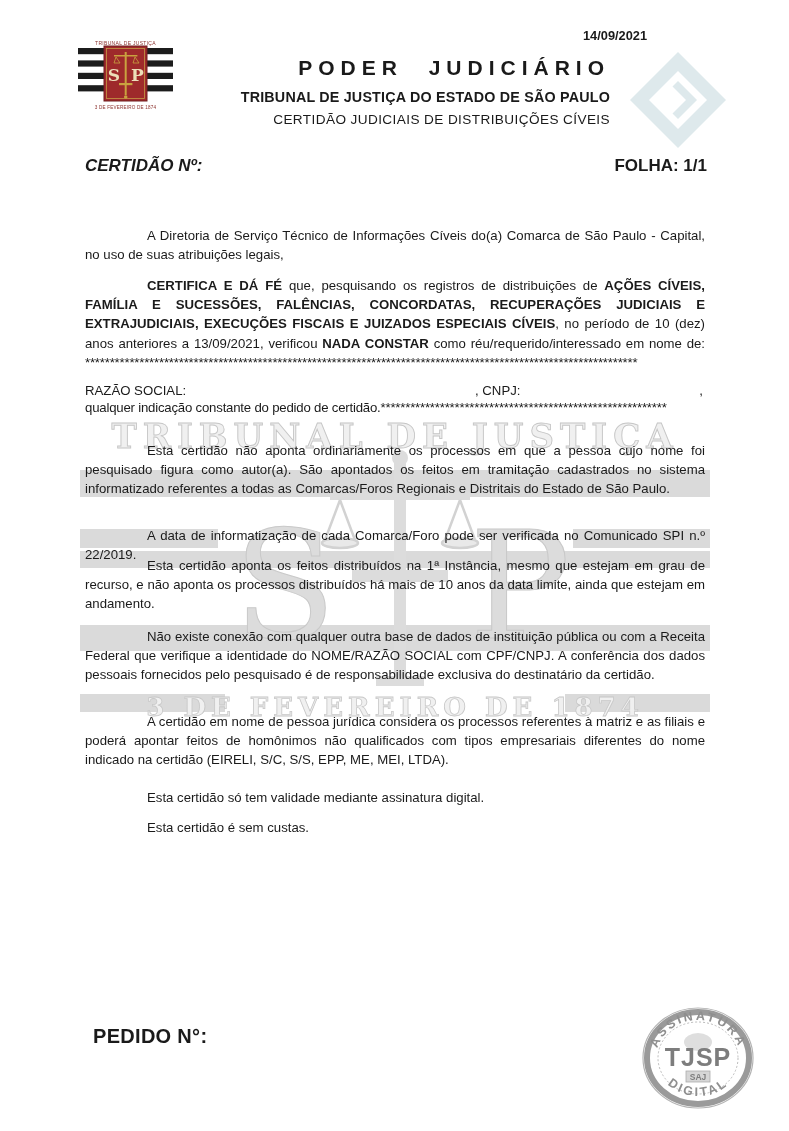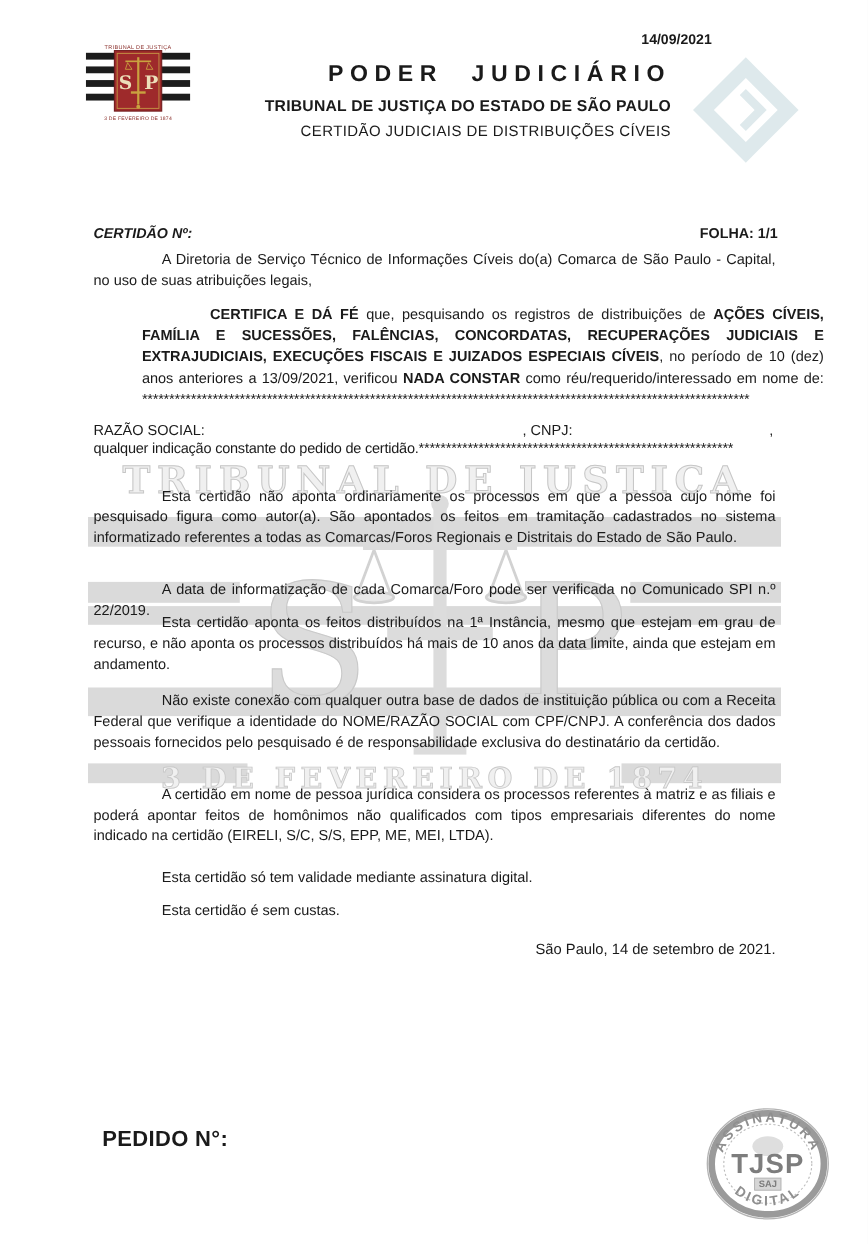--- a/index.html
+++ b/index.html
@@ -14,32 +14,32 @@
   
   .date-top{position:absolute;left:583px;top:28px;font-weight:bold;font-size:12.8px;}
   .logo-svg{position:absolute;left:78px;top:38px;}
   .titles{position:absolute;left:170px;top:56px;width:440px;text-align:right;}
   .title-main{font-weight:bold;font-size:21px;letter-spacing:6px;word-spacing:14px;margin-bottom:9px;}
   .title-sub{font-weight:bold;font-size:14.3px;letter-spacing:.2px;margin-bottom:7px;}
   .title-doc{font-size:13.6px;letter-spacing:.4px;}
   .diamond-svg{position:absolute;left:628px;top:50px;}
 
   
-  .meta{position:absolute;left:85px;top:156px;width:622px;display:flex;justify-content:space-between;font-size:13px;font-weight:bold;margin-top:48px;}
+  .meta{position:absolute;left:85px;top:156px;width:622px;display:flex;justify-content:space-between;font-size:17px;font-weight:bold;}
   .certidao-label{font-style:italic;}
 
   .auth{position:absolute;left:85px;top:183px;width:622px;font-size:13px;}
 
   .paras{display:contents;}
   .para{
     position:absolute;left:85px;width:620px;margin:0;
     font-size:13.2px;line-height:19.2px;text-align:justify;text-indent:62px;
   }
   #paras-a .para-0{top:226px;}
-  #paras-a .para-1{top:276px;margin-left:44px;}
+  #paras-a .para-1{top:276px;}
   #paras-b .para-0{top:441px;}
   #paras-b .para-1{top:482px;margin-top:44px;}
   #paras-b .para-2{top:556px;}
   #paras-b .para-3{top:627px;}
   #paras-b .para-4{top:712px;}
   #paras-b .para-5{top:788px;}
   #paras-b .para-6{top:818px;}
   .b{font-weight:bold;}
   .stars{overflow-wrap:anywhere;letter-spacing:-.2px;}
 
@@ -146,21 +146,20 @@
 
     <div class="razao">
       <span>RAZÃO SOCIAL:</span>
       <span class="cnpj">, CNPJ:</span>
       <span class="comma">,</span>
     </div>
     <div class="conforme">qualquer indicação constante do pedido de certidão.**********************************************************</div>
 
     <div class="paras" id="paras-b"><p class="para para-0"><span class="">Esta certidão não aponta ordinariamente os processos em que a pessoa cujo nome foi pesquisado figura como autor(a). São apontados os feitos em tramitação cadastrados no sistema informatizado referentes a todas as Comarcas/Foros Regionais e Distritais do Estado de São Paulo.</span></p><p class="para para-1"><span class="">A data de informatização de cada Comarca/Foro pode ser verificada no Comunicado SPI n.º 22/2019.</span></p><p class="para para-2"><span class="">Esta certidão aponta os feitos distribuídos na 1ª Instância, mesmo que estejam em grau de recurso, e não aponta os processos distribuídos há mais de 10 anos da data limite, ainda que estejam em andamento.</span></p><p class="para para-3"><span class="">Não existe conexão com qualquer outra base de dados de instituição pública ou com a Receita Federal que verifique a identidade do NOME/RAZÃO SOCIAL com CPF/CNPJ. A conferência dos dados pessoais fornecidos pelo pesquisado é de responsabilidade exclusiva do destinatário da certidão.</span></p><p class="para para-4"><span class="">A certidão em nome de pessoa jurídica considera os processos referentes à matriz e as filiais e poderá apontar feitos de homônimos não qualificados com tipos empresariais diferentes do nome indicado na certidão (EIRELI, S/C, S/S, EPP, ME, MEI, LTDA).</span></p><p class="para para-5"><span class="">Esta certidão só tem validade mediante assinatura digital.</span></p><p class="para para-6"><span class="">Esta certidão é sem custas.</span></p></div>
 
-    <div class="sig">São Paulo, 14 de setembro de 2021.</div>
 
     <div class="pedido">PEDIDO N°:</div>
 
     
     <svg class="stamp-svg" width="130" height="112" viewBox="0 0 130 112">
       <defs>
         <path id="arcTop" d="M 23,56 A 42,38 0 1 1 107,56" fill="none"></path>
         <path id="arcBot" d="M 23,56 A 42,38 0 0 0 107,56" fill="none"></path>
       </defs>
       <ellipse cx="65" cy="56" rx="55" ry="50" fill="none" stroke="#b3b3b3" stroke-width="1.2"></ellipse>

